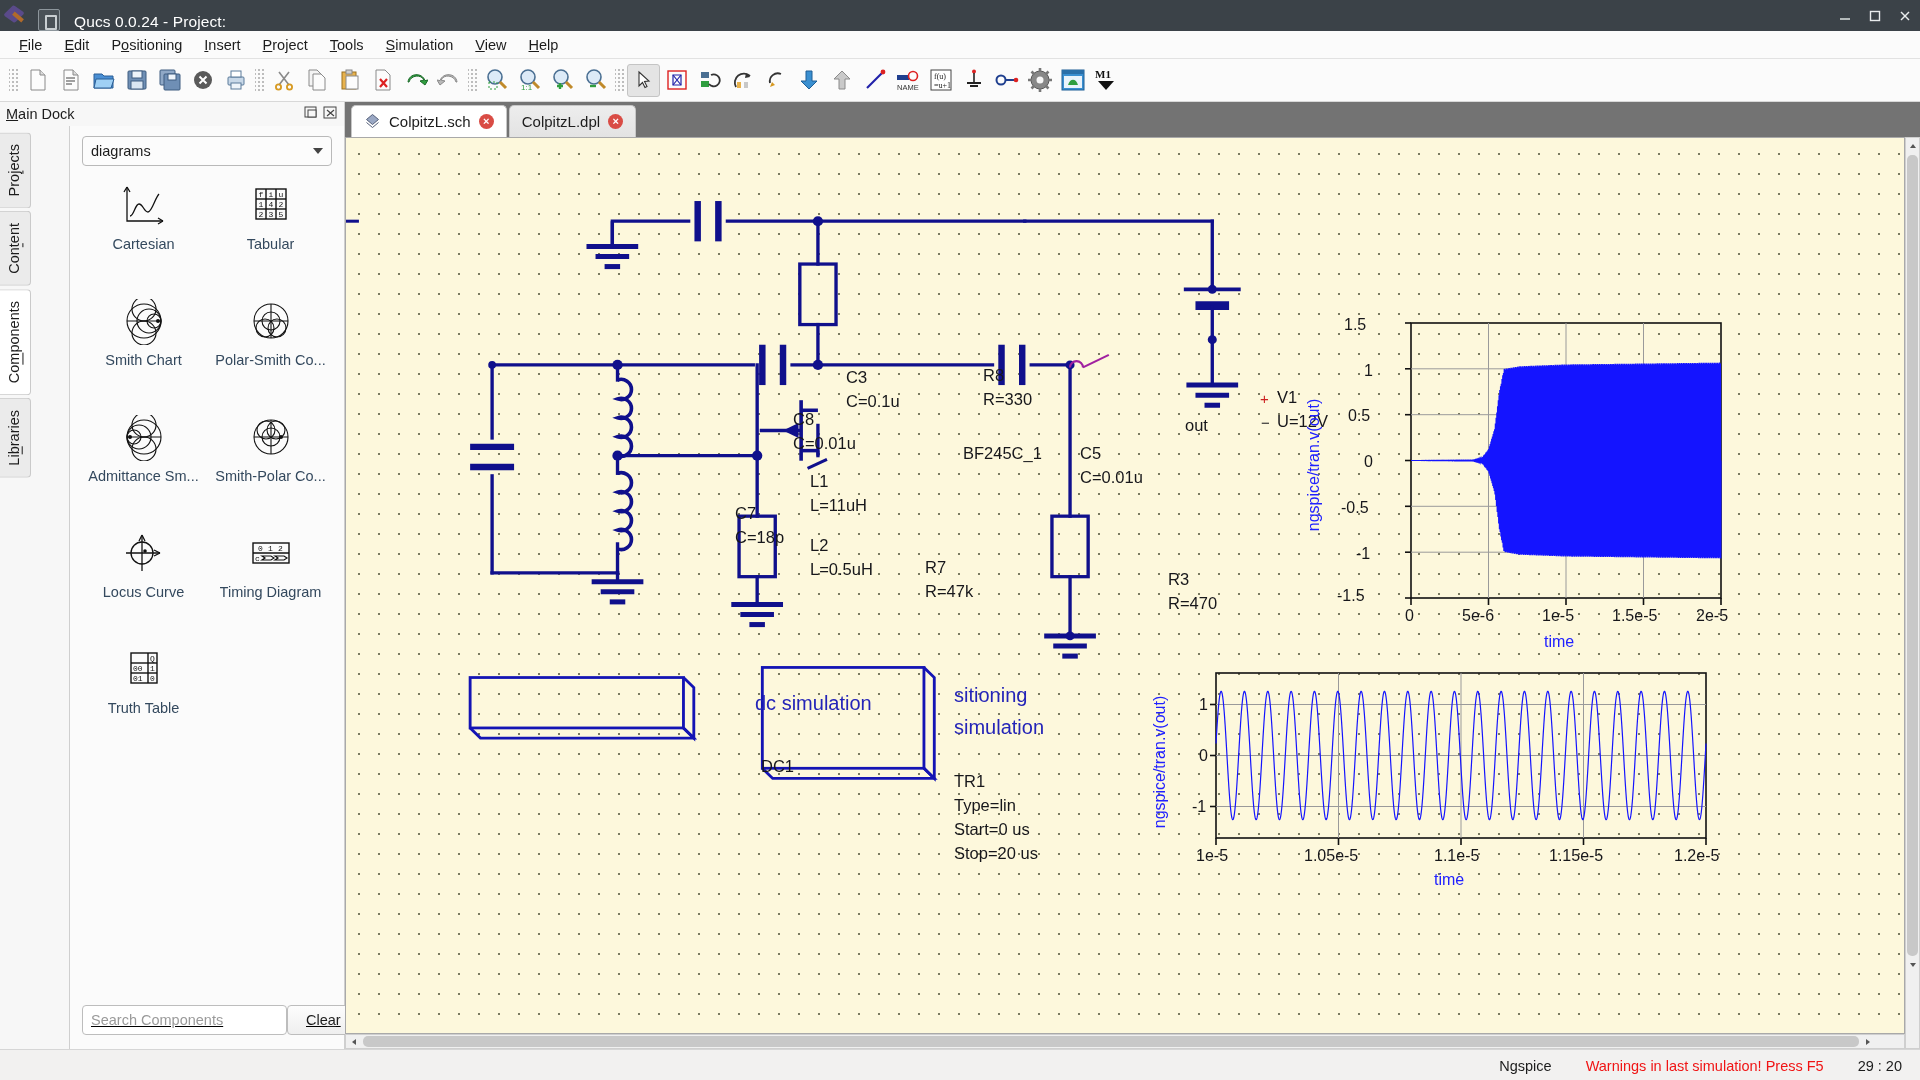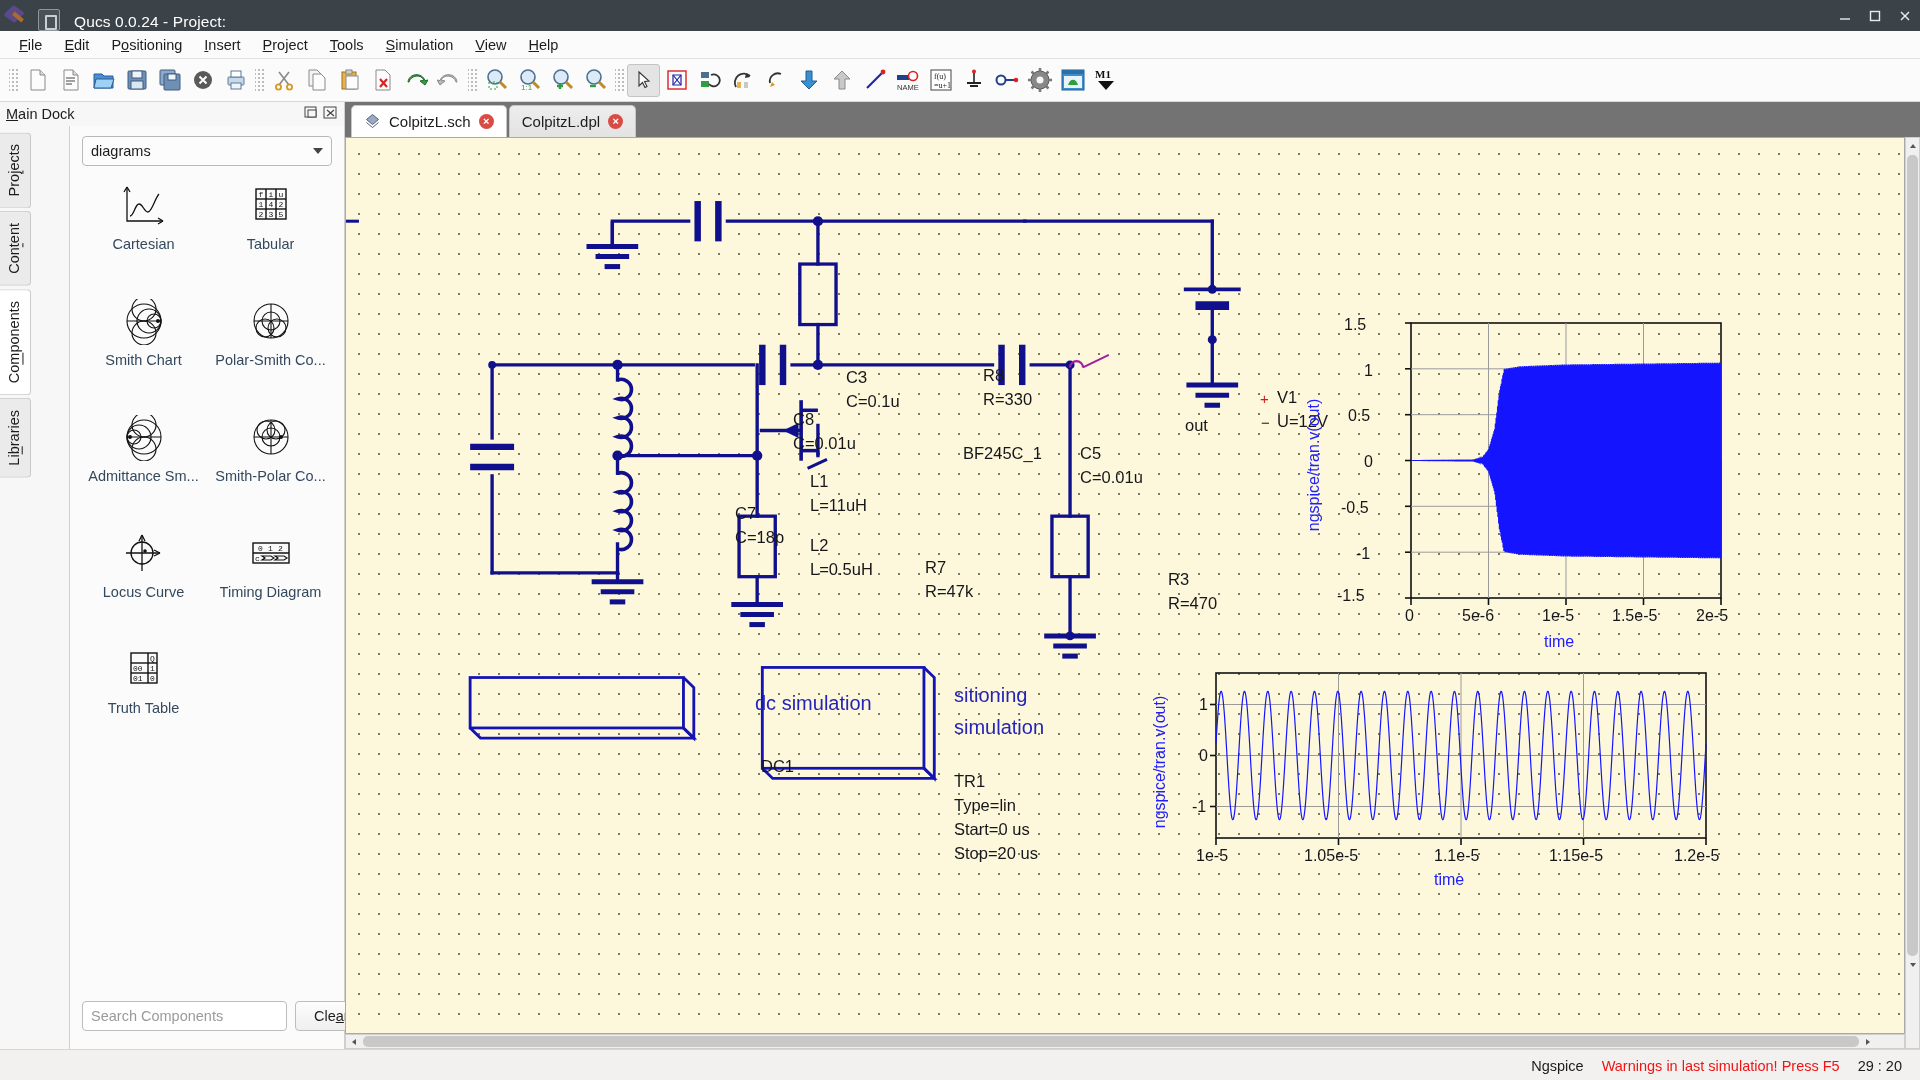--- a/index.html
+++ b/index.html
@@ -127,21 +127,21 @@
   #comp-grid {
     flex:1; overflow:hidden; display:grid;
     grid-template-columns: 1fr 1fr; padding: 14px 10px 0 10px;
     align-content: start; row-gap: 20px;
   }
   .comp-cell { display:flex; flex-direction:column; align-items:center; height: 96px; }
   .comp-ico { height: 52px; display:flex; align-items:center; justify-content:center; }
   .comp-lbl { font-size:14.5px; color:#34495e; margin-top:4px; text-align:center;
               white-space:nowrap; overflow:hidden; }
   #search-row {
-    height: 48px; display:flex; gap:8px; padding: 0 12px 10px 12px;
+    height: 48px; display:flex; align-items:center; padding: 0 12px 10px 12px; text-decoration: underline;
   }
   #search-input {
     flex:1; height:30px; border:1px solid #bdbdbd; border-radius:4px;
     background:#fff; font-size:14.5px; color:#1c1c1c; padding: 0 8px;
     font-family:"Liberation Sans", sans-serif;
   }
   #search-input::placeholder { color:#9a9a9a; }
   #clear-btn {
     height:30px; padding: 0 18px; border:1px solid #bdbdbd; border-radius:4px;
     background: linear-gradient(#fdfdfd,#efefef); font-size:14.5px; color:#1c1c1c;
@@ -184,21 +184,21 @@
   .hscroll {
     height:15px; flex:none; background:#f0f0f0; border:1px solid #cfcfcf;
     display:flex; align-items:center;
   }
   .hscroll .arrow { width:15px;height:15px;display:flex;align-items:center;justify-content:center;}
   .hscroll .thumb { height:11px; background:#c8c8c8; border-radius:5px; margin:0 2px; }
 
   
   #statusbar {
     height: 32px; background:#f2f1f0; border-top:1px solid #d6d6d6;
-    display:flex; align-items:center; justify-content:flex-end; gap: 18px;
+    display:flex; align-items:center; justify-content:flex-end; gap: 34px;
     padding-right: 18px; font-size:14.5px; color:#1c1c1c;
   }
   #statusbar .warn { color:#f01414; }
 
   
   .sch-txt {
     position:absolute; font-family:"Liberation Sans", sans-serif;
     font-size: 16.5px; color:#17171b; white-space:nowrap;
   }
   .sim-box-txt {

